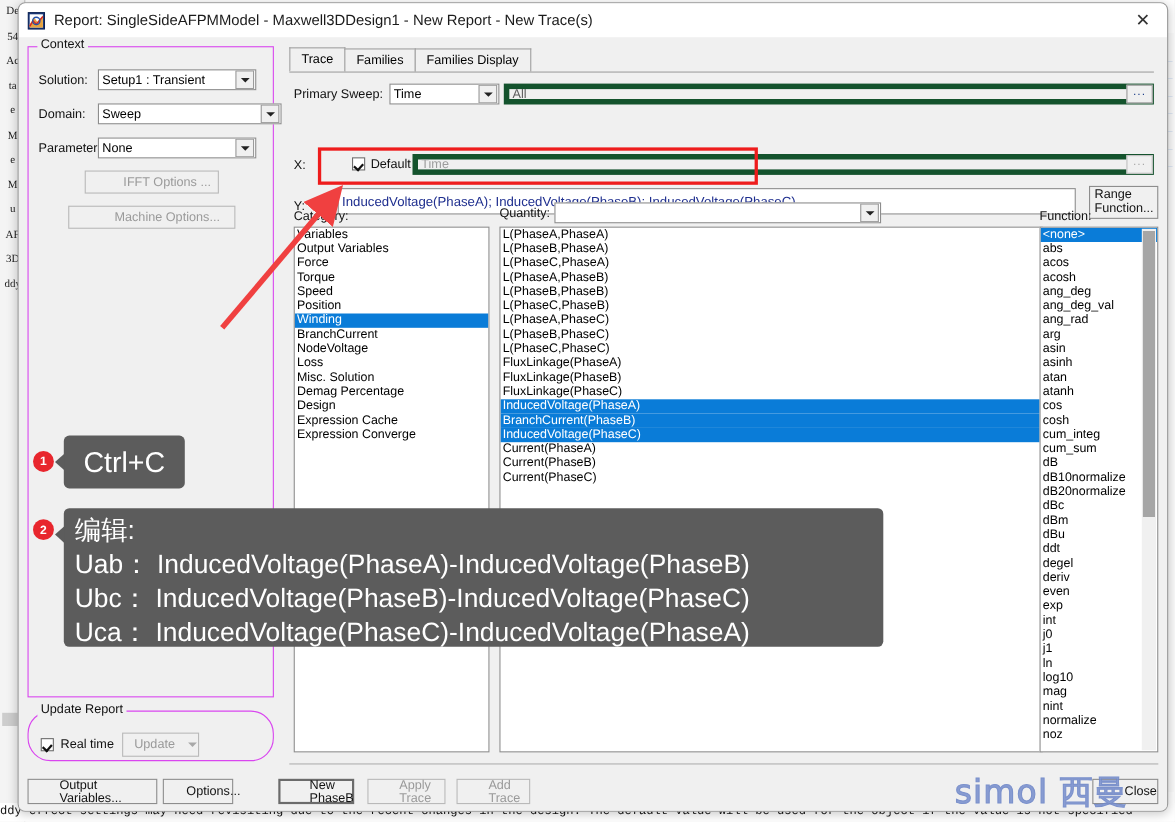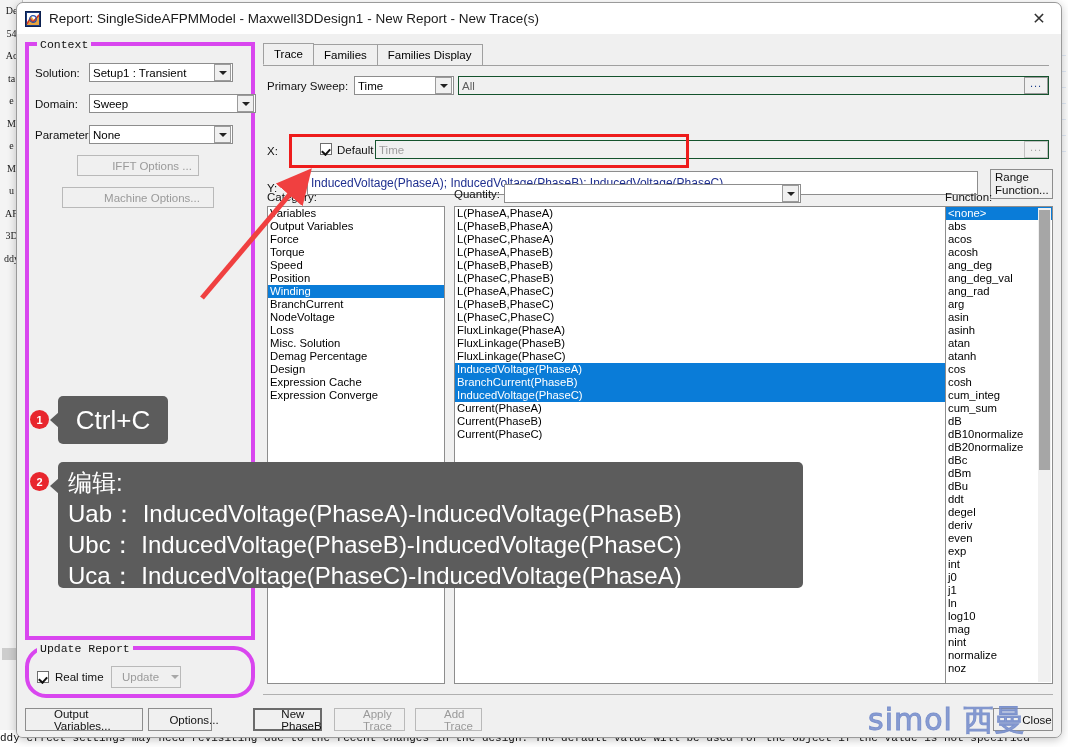--- a/index.html
+++ b/index.html
@@ -31,21 +31,21 @@
   #titlebar{height:31px;background:#ffffff;display:flex;align-items:center;
     border-bottom:0;padding-left:8px;border-radius:6px 6px 0 0;}
   #title-icon{width:16px;height:16px;margin-right:8px;position:relative;flex:none;}
   #title-text{font-size:13.5px;color:#1b1b1b;white-space:nowrap;text-align:center;}
   #close-x{position:absolute;right:0;top:0;width:44px;height:31px;display:flex;
     align-items:center;justify-content:center;font-size:16px;color:#333;cursor:default;}
 
   #dlg-body{position:absolute;left:0;top:31px;width:1044px;height:703px;background:#f0f0f0;}
 
   
-  .groupbox{position:absolute;border:4px solid #d946ef;font-family:Liberation Mono, monospace;}
+  .groupbox{position:absolute;border:1px solid #d946ef;}
   .grouptitle{position:absolute;top:-8px;left:8px;background:#f0f0f0;padding:0 3px;font-size:11.5px;color:#111;}
 
   .lbl{position:absolute;font-size:11.5px;color:#111;white-space:nowrap;}
 
   
   .combo{position:absolute;height:19px;background:#fff;border:1px solid #8d8d8d;
     display:flex;align-items:center;box-sizing:border-box;}
   .combo .cval{flex:1;padding-left:3px;font-size:11.5px;color:#000;white-space:nowrap;overflow:hidden;}
   .combo .carrow{width:17px;height:17px;background:#f0f0f0;border:1px solid #9b9b9b;
     margin-right:1px;display:flex;align-items:center;justify-content:center;box-sizing:border-box;flex:none;}
@@ -54,21 +54,21 @@
 
   
   .btn{position:absolute;background:#f0f0f0;border:1px solid #8d8d8d;font-size:11.5px;color:#111;
     display:flex;align-items:center;justify-content:center;box-sizing:border-box;cursor:default;padding-left:28px;}
   .btn.disabled{color:#9a9a9a;border-color:#b9b9b9;}
   .btn.default{border:2px solid #6b6b6b;}
 
   
   .tbox{position:absolute;background:#fff;border:1px solid #8d8d8d;box-sizing:border-box;
     font-size:11.5px;display:flex;align-items:center;padding-left:3px;overflow:hidden;white-space:nowrap;}
-  .tbox.readonly{background:#f0f0f0;border:1px solid #14532d;color:#5e5e5e;}
+  .tbox.readonly{background:#f0f0f0;border:5px solid #14532d;color:#5e5e5e;}
   .tbox.grayph{color:#9d9d9d;}
 
   .dots{position:absolute;width:24px;height:17px;background:#f0f0f0;border:1px solid #9b9b9b;
     font-size:11px;color:#1d3f8a;display:flex;align-items:center;justify-content:center;
     box-sizing:border-box;letter-spacing:1px;padding-bottom:5px;}
   .dots.dis{color:#a8a8a8;border-color:#c0c0c0;}
 
   
   #tabstrip{position:absolute;left:246px;top:9px;width:786px;height:22px;display:flex;align-items:flex-end;}
   .tab{height:21px;padding:0 10px;background:#f0f0f0;border:1px solid #a0a0a0;border-bottom:none;

